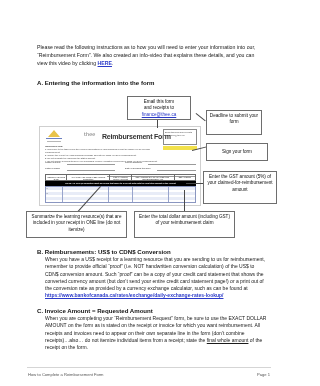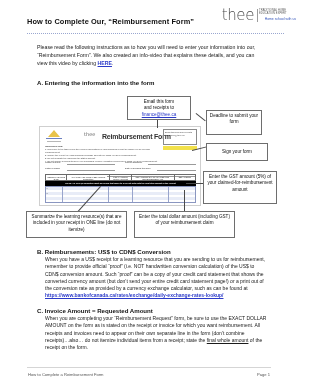--- a/index.html
+++ b/index.html
@@ -336,31 +336,20 @@
     bottom: 9px;
     font-size: 4.1px;
     color: #555;
   }
 </style>
 </head>
 <body>
 
 <div class="page">
 
-  <div class="header">
-    <div class="doc-title">How to Complete Our, “Reimbursement Form”</div>
-
-    <div class="logo">
-      <div class="logo-word">thee</div>
-      <div class="logo-div"></div>
-      <div class="logo-sub">TRADITIONAL HOME EDUCATION EXPERT</div>
-    </div>
-    <div class="logo-tag">Home school with us</div>
-    <div class="rule"></div>
-  </div>
 
   <div class="intro"><span>Please read the following instructions as to how you will need to enter your information into our, “Reimbursement Form”.  We also created an info-video that explains these details, and you can view this video by clicking </span><span class="lnk">HERE</span><span>.</span></div>
 
   <div class="sec-head" id="secA">A. Entering the information into the form</div>
 
   <div class="formimg">
     <div class="fi-logo">
       <div class="tri"></div>
         <div class="bar"></div>
         <div class="bar2"></div>

